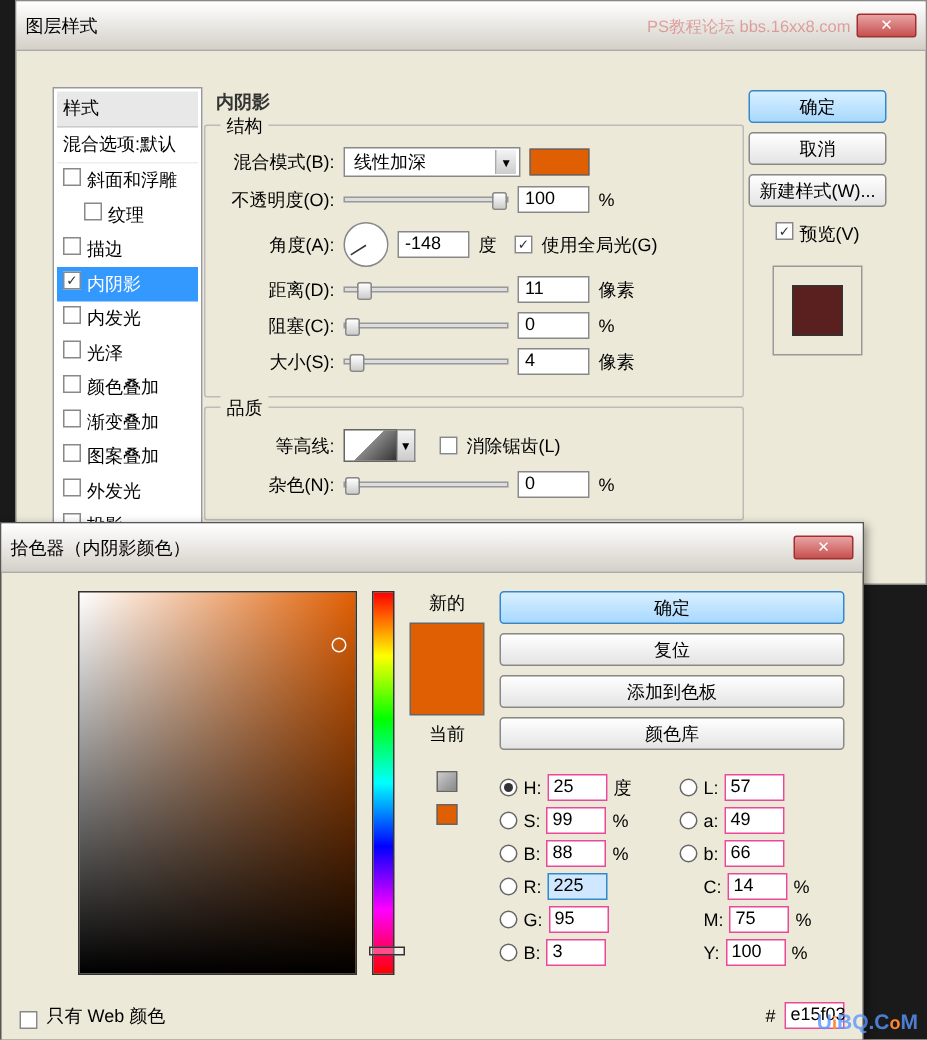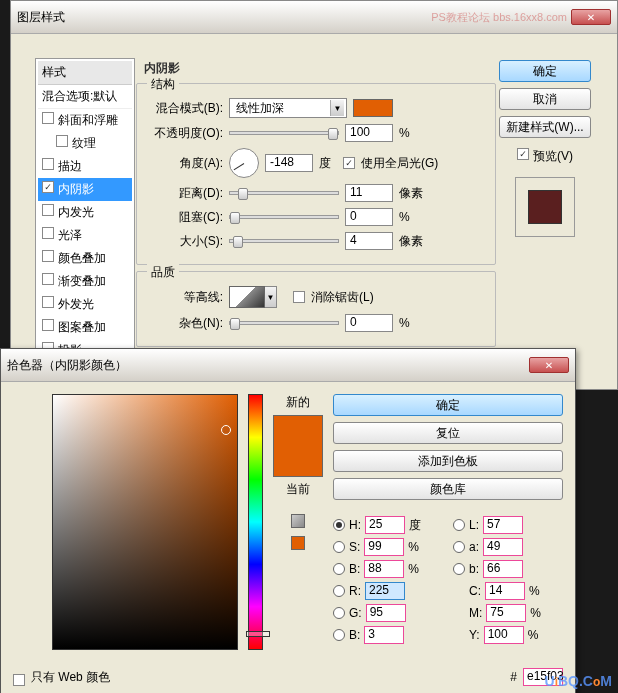--- a/index.html
+++ b/index.html
@@ -112,25 +112,25 @@
           <div class="style-item">
             <span class="chk"></span>
             <span>颜色叠加</span>
           </div>
           <div class="style-item">
             <span class="chk"></span>
             <span>渐变叠加</span>
           </div>
           <div class="style-item">
             <span class="chk"></span>
+            <span>图案叠加</span>
+          </div>
+          <div class="style-item">
+            <span class="chk"></span>
             <span>外发光</span>
-          </div>
-          <div class="style-item">
-            <span class="chk"></span>
-            <span>图案叠加</span>
           </div>
           <div class="style-item">
             <span class="chk"></span>
             <span>投影</span>
           </div>
         </div>
     </div>
 
     <div class="settings-panel">
       <div class="section-title">内阴影</div>

